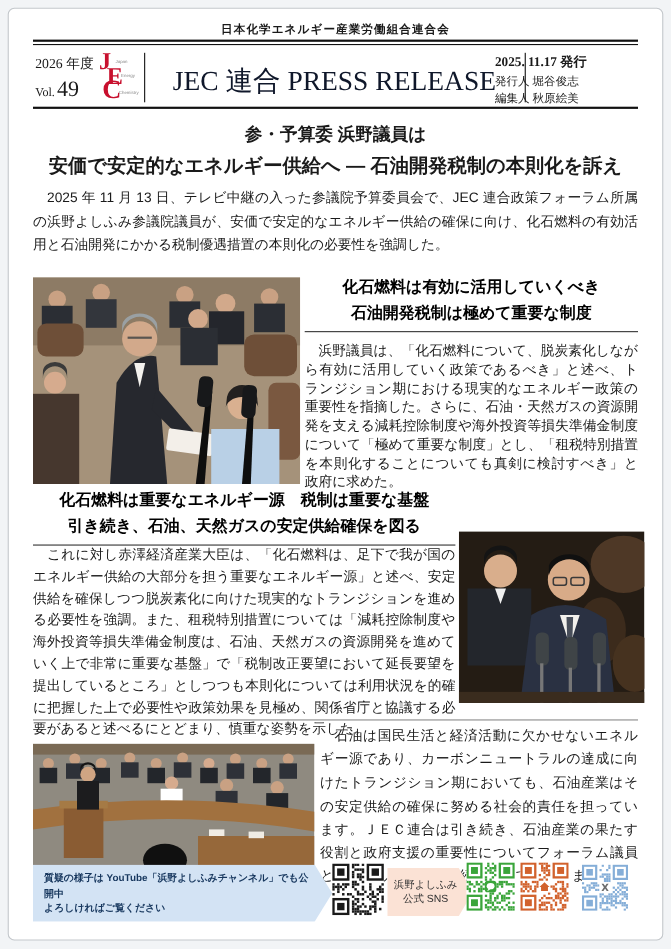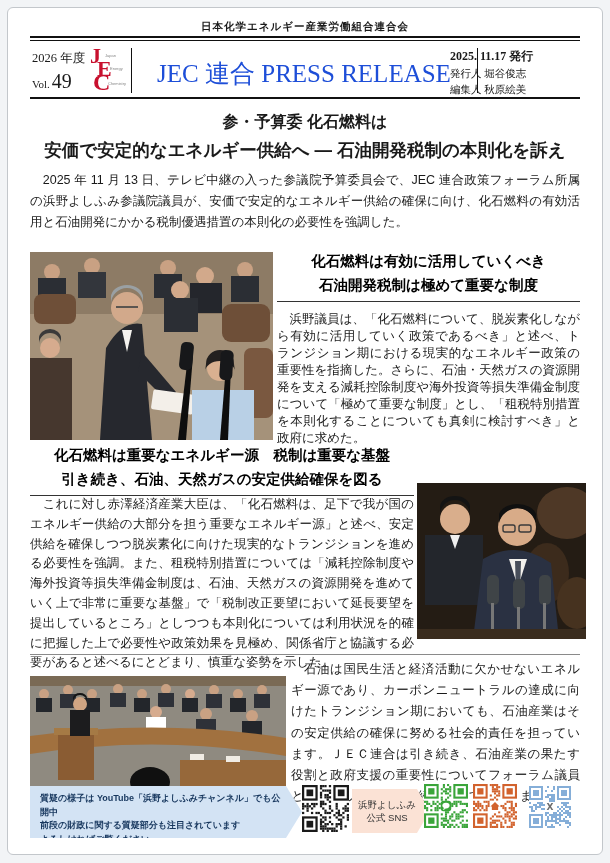--- a/index.html
+++ b/index.html
@@ -29,21 +29,21 @@
   .logo .l1{left:0;top:-6px;font-size:22px;}
   .logo .l2{left:7px;top:7px;font-size:22px;}
   .logo .l3{left:3px;top:20px;font-size:24px;}
   .logo span.W{position:absolute;font-size:4px;color:#888;letter-spacing:0;}
   .logo .w1{left:15px;top:4px;}
   .logo .w2{left:20px;top:17px;}
   .logo .w3{left:18px;top:32px;}
   .vline{width:1px;background:#111;top:48px;height:45px;}
   .vl1{left:131px;} .vl2{left:477px;}
   .mh-title{left:135px;width:338px;top:57px;text-align:center;
-    font-family:"Liberation Serif","DejaVu Serif",serif;font-size:25px;color:#1d4ed8;white-space:nowrap;}
+    font-family:"Liberation Serif","DejaVu Serif",serif;font-size:25px;color:#0f172a;white-space:nowrap;}
   .mh-right{left:450px;width:110px;top:48px;text-align:left;font-family:Liberation Serif, serif;}
   .mh-date{font-size:12px;font-weight:bold;}
   .mh-person{font-size:10.5px;margin-top:2px;}
   
   .headline1{left:0;right:0;top:112px;text-align:center;font-size:16px;font-weight:bold;}
   .headline2{left:0;right:0;top:138px;text-align:center;font-size:17.5px;font-weight:bold;}
   
   .para{font-size:12.5px;line-height:21px;text-align:justify;text-justify:inter-character;}
   .lead{left:30px;width:550px;top:170px;}
   .sec-head{font-size:14.5px;font-weight:bold;line-height:24px;color:#000;text-align:center;}
@@ -103,21 +103,21 @@
 <div class="abs vline vl2"></div>
 
 <div class="abs mh-right">
   <div class="mh-date">2025. 11.17 発行</div>
   <div class="mh-person">発行人 堀谷俊志</div>
   <div class="mh-person">編集人 秋原絵美</div>
 </div>
 
 <div class="abs rule thick"></div>
 
-<div class="abs headline1">参・予算委 化石燃料は</div>
+<div class="abs headline1">参・予算委 浜野議員は</div>
 <div class="abs headline2">安価で安定的なエネルギー供給へ ― 石油開発税制の本則化を訴え</div>
 
 <div class="abs para lead">　2025 年 11 月 13 日、テレビ中継の入った参議院予算委員会で、JEC 連合政策フォーラム所属の浜野よしふみ参議院議員が、安価で安定的なエネルギー供給の確保に向け、化石燃料の有効活用と石油開発にかかる税制優遇措置の本則化の必要性を強調した。</div>
 
 <div class="abs photo photo1">
   <svg viewBox="0 0 243 188" preserveAspectRatio="none">
     <rect width="243" height="188" fill="#a5927a"></rect>
     <rect width="243" height="62" fill="#8d7b65"></rect>
     <g>
       <circle cx="22" cy="20" r="8" fill="#c9a183"></circle>
@@ -243,21 +243,20 @@
     <path d="M43 26 a7 7 0 0 1 14 0 l0 -4 a7 5 0 0 0 -14 0 Z" fill="#151515"></path>
     <rect x="40" y="34" width="20" height="26" fill="#1c1c1e"></rect>
     <ellipse cx="120" cy="106" rx="20" ry="15" fill="#101010"></ellipse>
   </svg>
 </div>
 
 <div class="abs para para3">　石油は国民生活と経済活動に欠かせないエネルギー源であり、カーボンニュートラルの達成に向けたトランジション期においても、石油産業はその安定供給の確保に努める社会的責任を担っています。ＪＥＣ連合は引き続き、石油産業の果たす役割と政府支援の重要性についてフォーラム議員とも連携しながら引き続き訴えてまいります。</div>
 
 <div class="abs banner-blue">
   <div>質疑の様子は YouTube「浜野よしふみチャンネル」でも公開中</div>
-  <div>前段の財政に関する質疑部分も注目されています</div>
   <div>よろしければご覧ください</div>
 </div>
 
 <div class="abs qr qr-black"><svg viewBox="0 0 42 42" width="100%" height="100%">
       <rect x="16" y="0" width="2" height="2" fill="#1a1a1a"></rect>
       <rect x="18" y="0" width="2" height="2" fill="#1a1a1a"></rect>
       <rect x="20" y="0" width="2" height="2" fill="#1a1a1a"></rect>
       <rect x="24" y="0" width="2" height="2" fill="#1a1a1a"></rect>
       <rect x="16" y="2" width="2" height="2" fill="#1a1a1a"></rect>
       <rect x="18" y="4" width="2" height="2" fill="#1a1a1a"></rect>

